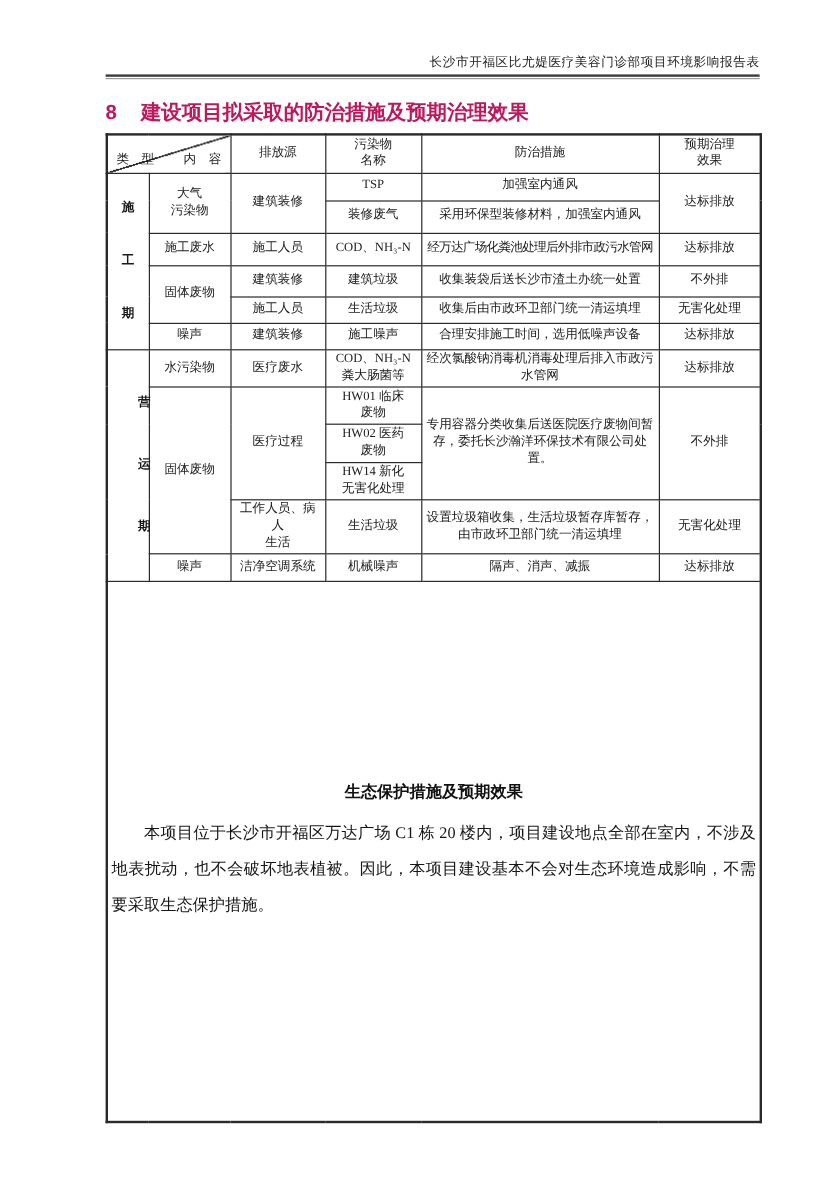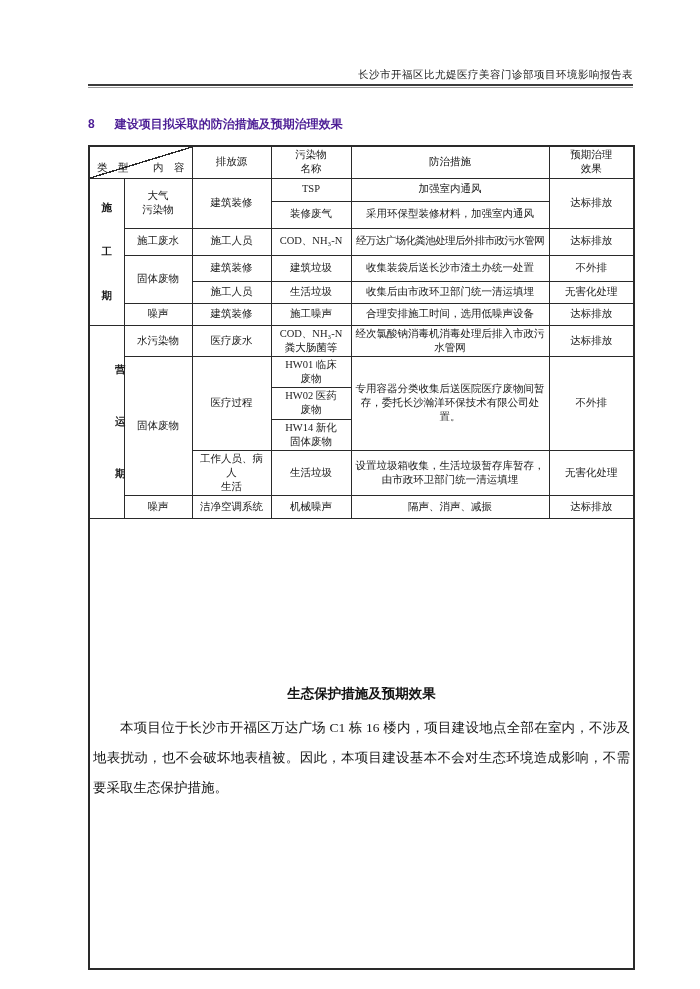--- a/index.html
+++ b/index.html
@@ -4,44 +4,44 @@
 <style>
   html,body { margin:0; padding:0; }
   body {
     width:700px; height:989px;
     background:#ffffff;
     color:#1a1a1a;
     font-family:"Liberation Serif", serif;
     position:relative;
     overflow:hidden;
   }
-  .content { width:545px; margin-left:88px; padding-top:68px; }
+  .content { width:545px; margin-left:88px; padding-top:46px; }
 
   
   .doc-header {
     text-align:right;
     font-size:10.5px;
     letter-spacing:0.5px;
     color:#222;
     line-height:13px;
   }
   .header-rule {
     margin-top:3px;
     height:1px;
     border-top:2px solid #3c3c3c;
     border-bottom:1px solid #9a9a9a;
   }
 
   
   .section-title {
-    margin-top:28px;
+    margin-top:16px;
     font-family:"Liberation Sans", sans-serif;
     font-weight:bold;
-    font-size:12px;
-    color:#4c1d95;
+    font-size:17px;
+    color:#be185d;
     height:22px;
   }
   .section-title .num { margin-right:20px; }
 
   
   table.env {
     margin-top:7px;
     border-collapse:collapse;
     table-layout:fixed;
     width:545px;
@@ -211,40 +211,40 @@
 废物</td>
       <td class="left" rowspan="3">专用容器分类收集后送医院医疗废物间暂存，委托长沙瀚洋环保技术有限公司处置。</td>
       <td rowspan="3">不外排</td>
     </tr>
     <tr class="rh29">
       <td class="pre">HW02 医药
 废物</td>
     </tr>
     <tr class="rh28">
       <td class="pre">HW14 新化
-固体废物</td>
+无害化处理</td>
     </tr>
     <tr class="rh29">
       <td class="pre">工作人员、病人
 生活</td>
       <td>生活垃圾</td>
       <td class="left">设置垃圾箱收集，生活垃圾暂存库暂存，由市政环卫部门统一清运填埋</td>
       <td>无害化处理</td>
     </tr>
     <tr class="rh23">
       <td>噪声</td>
       <td>洁净空调系统</td>
       <td>机械噪声</td>
       <td>隔声、消声、减振</td>
       <td>达标排放</td>
     </tr>
 
     <tr>
       <td class="eco-cell" colspan="6">
         <div class="eco-heading">生态保护措施及预期效果</div>
-        <p class="eco-paragraph">本项目位于长沙市开福区万达广场 C1 栋 16 楼内，项目建设地点全部在室内，不涉及地表扰动，也不会破坏地表植被。因此，本项目建设基本不会对生态环境造成影响，不需要采取生态保护措施。</p>
+        <p class="eco-paragraph">本项目位于长沙市开福区万达广场 C1 栋 20 楼内，项目建设地点全部在室内，不涉及地表扰动，也不会破坏地表植被。因此，本项目建设基本不会对生态环境造成影响，不需要采取生态保护措施。</p>
       </td>
     </tr>
   </tbody>
     </table>
 
 
 </div>
 
 </body></html>

